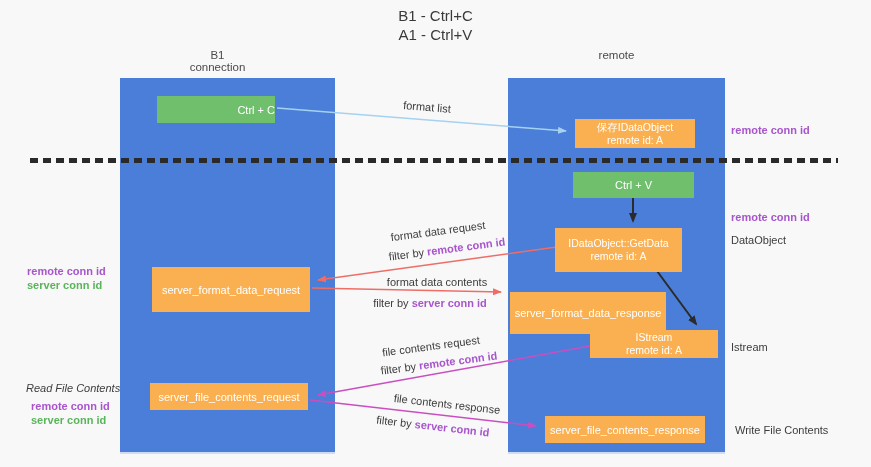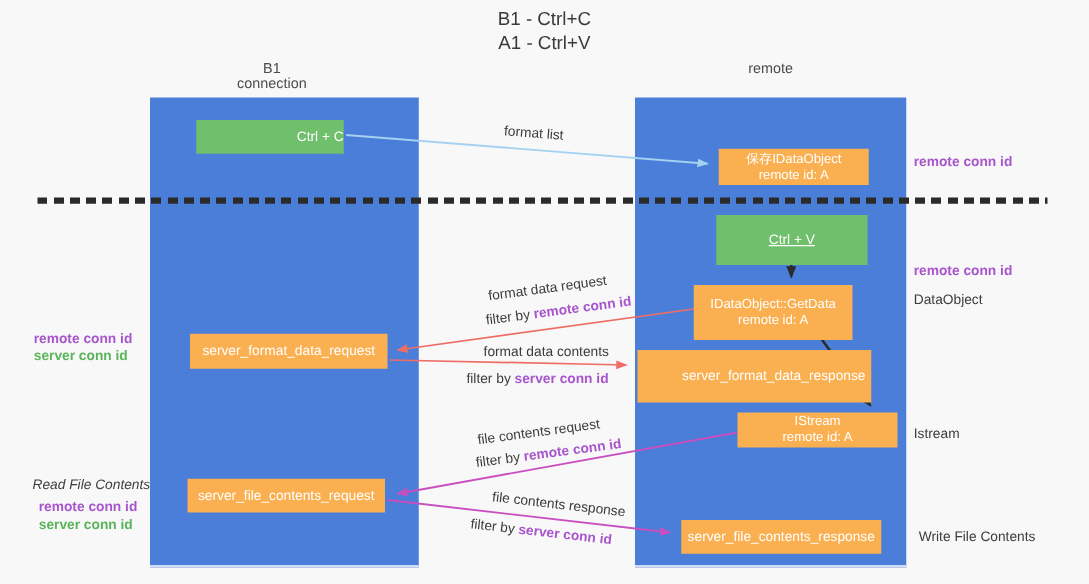--- a/index.html
+++ b/index.html
@@ -77,34 +77,34 @@
 
   <div class="box gbox" style="left:157px;top:96px;width:118px;height:27px;justify-content:flex-end;">
     <span>Ctrl + C</span>
   </div>
 
   <div class="box obox two" style="left:575px;top:119px;width:120px;height:29px;">
     <div>保存IDataObject</div>
     <div>remote id: A</div>
   </div>
 
-  <div class="box gbox" style="left:573px;top:172px;width:121px;height:40px;text-decoration:underline;">
+  <div class="box gbox" style="left:573px;top:172px;width:121px;height:26px;">
     <span>Ctrl + V</span>
   </div>
 
   <div class="box obox two" style="left:555px;top:228px;width:127px;height:44px;">
     <div>IDataObject::GetData</div>
     <div>remote id: A</div>
   </div>
 
-  <div class="box obox" style="left:152px;top:267px;width:158px;height:28px;">
+  <div class="box obox" style="left:152px;top:267px;width:158px;height:45px;">
     <span>server_format_data_request</span>
   </div>
 
-  <div class="box obox" style="left:510px;top:280px;width:156px;height:42px;padding-left:31px;">
+  <div class="box obox" style="left:510px;top:292px;width:156px;height:42px;">
     <span>server_format_data_response</span>
   </div>
 
   <div class="box obox two" style="left:590px;top:330px;width:128px;height:28px;">
     <div>IStream</div>
     <div>remote id: A</div>
   </div>
 
   <div class="box obox" style="left:545px;top:416px;width:160px;height:27px;">
     <span>server_file_contents_response</span>

